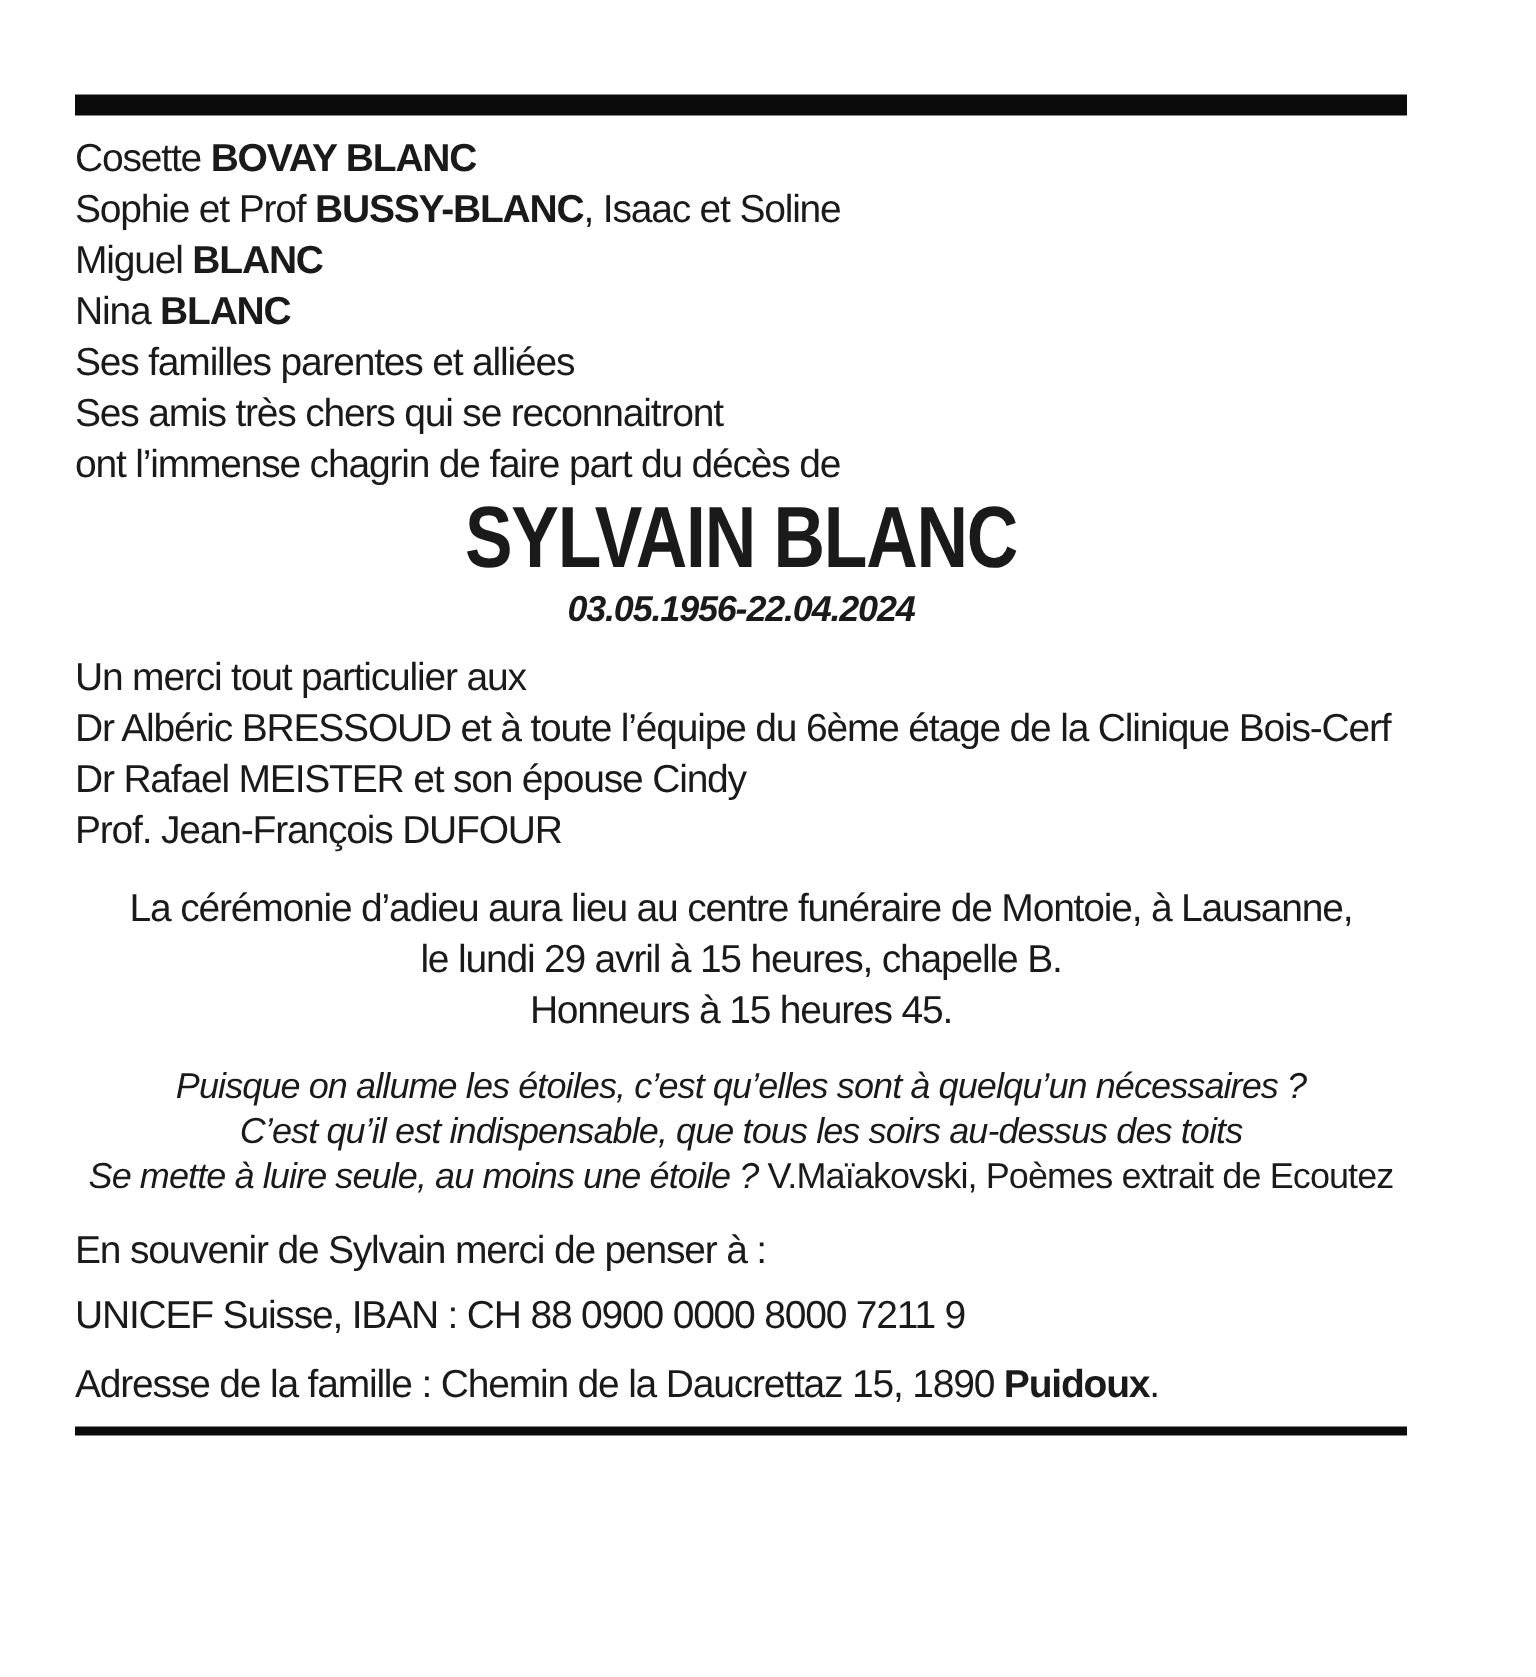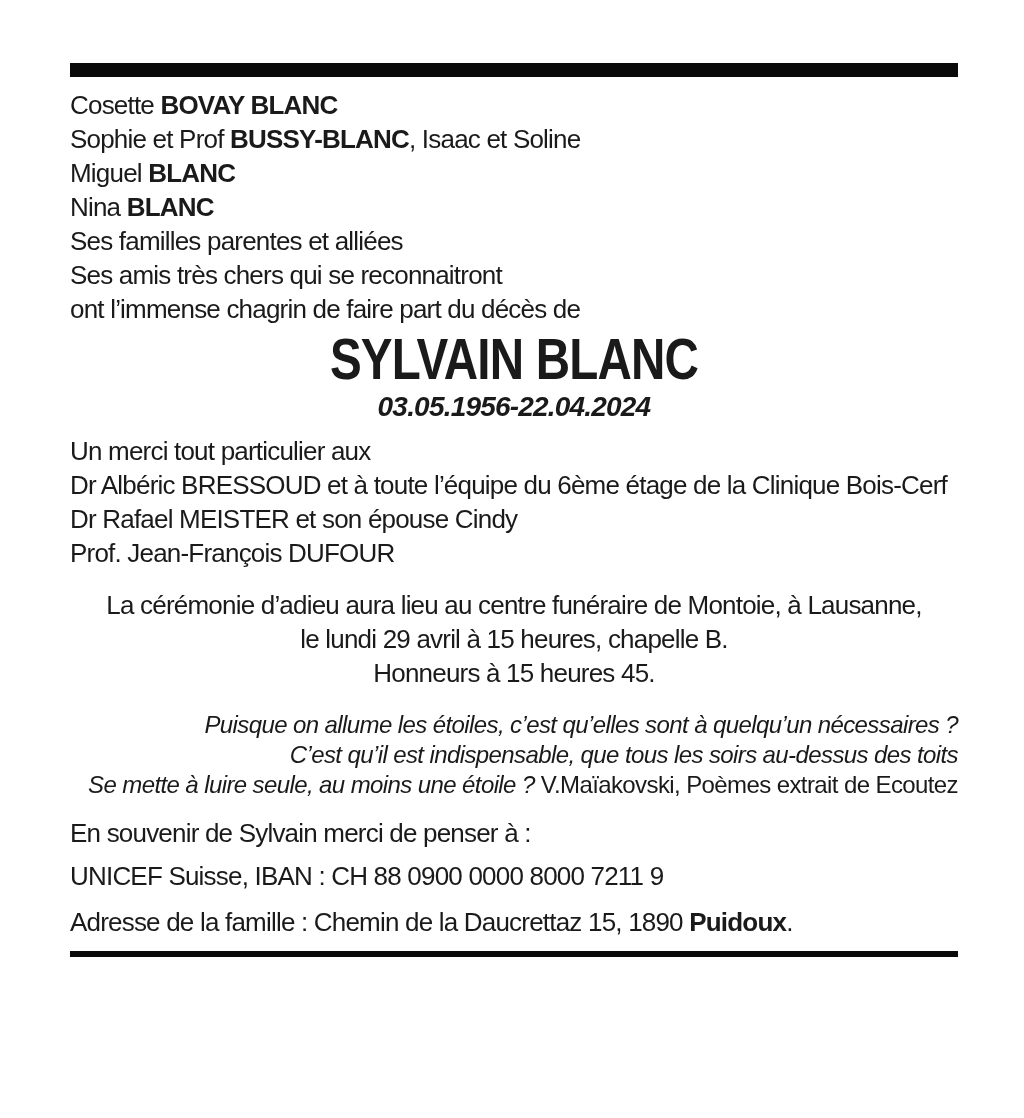--- a/index.html
+++ b/index.html
@@ -10,21 +10,21 @@
   body {
     width: 1024px;
     height: 1118px;
     font-family: "Liberation Sans", sans-serif;
     color: #1a1a1a;
     overflow: hidden;
   }
   .sheet {
     position: relative;
     width: 888px;
-    margin-left: 70px;
+    margin-left: 50px;
   }
   .rule-top {
     height: 14px;
     background: #0a0a0a;
     margin-top: 63px;
   }
   .rule-bottom {
     height: 6px;
     background: #0a0a0a;
     margin-top: 12px;
@@ -43,31 +43,31 @@
     font-size: 58px;
     line-height: 62px;
     font-weight: 700;
     letter-spacing: -1px;
     transform: scaleX(0.82);
     transform-origin: 50% 50%;
     white-space: nowrap;
   }
   .life-dates {
     text-align: center;
-    font-size: 28px;
+    font-size: 24px;
     line-height: 34px;
     font-weight: 700;
     font-style: italic;
     letter-spacing: -0.8px;
   }
   .thanks { margin-top: 10px; }
   .ceremony { margin-top: 18px; text-align: center; }
   .poem {
     margin-top: 20px;
-    text-align: right;
+    text-align: center;
     font-style: italic;
   }
   .poem .line {
     font-size: 24px;
     line-height: 30px;
     letter-spacing: -0.6px;
   }
   .poem .plain { font-style: normal; }
   .memorial { margin-top: 16px; }
   .memorial .spaced { margin-top: 9px; }

